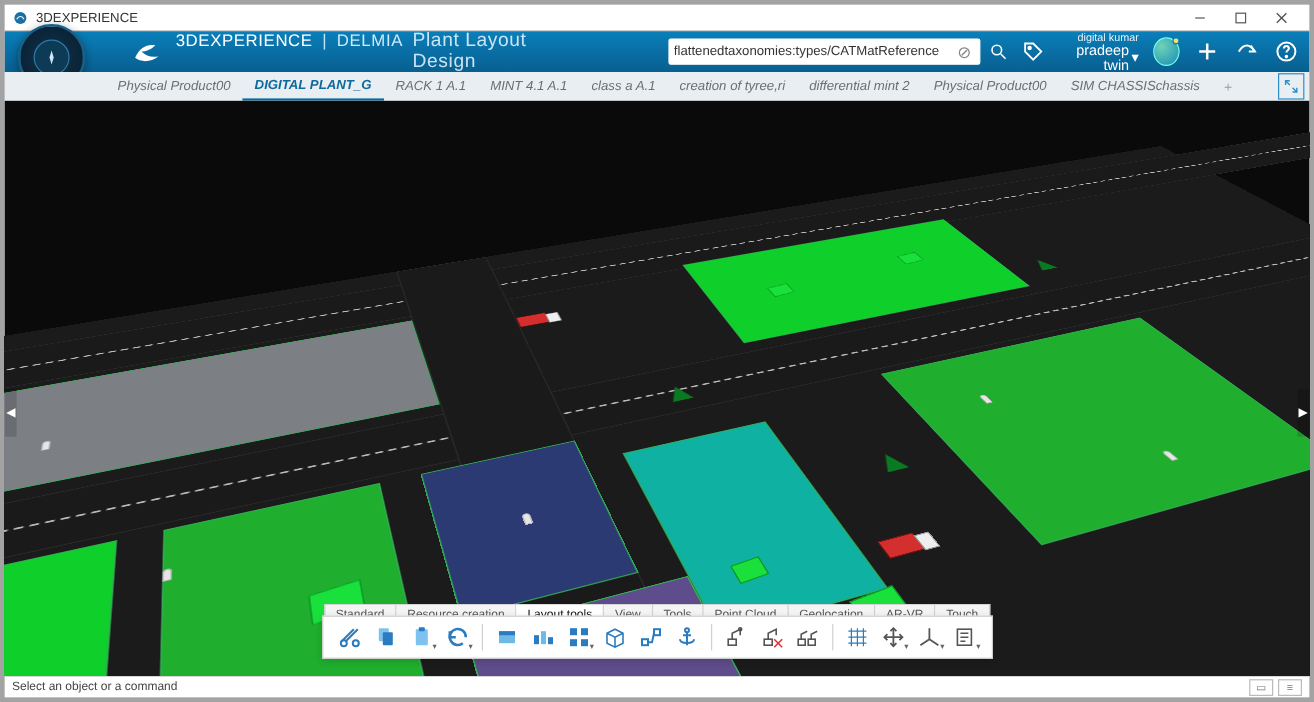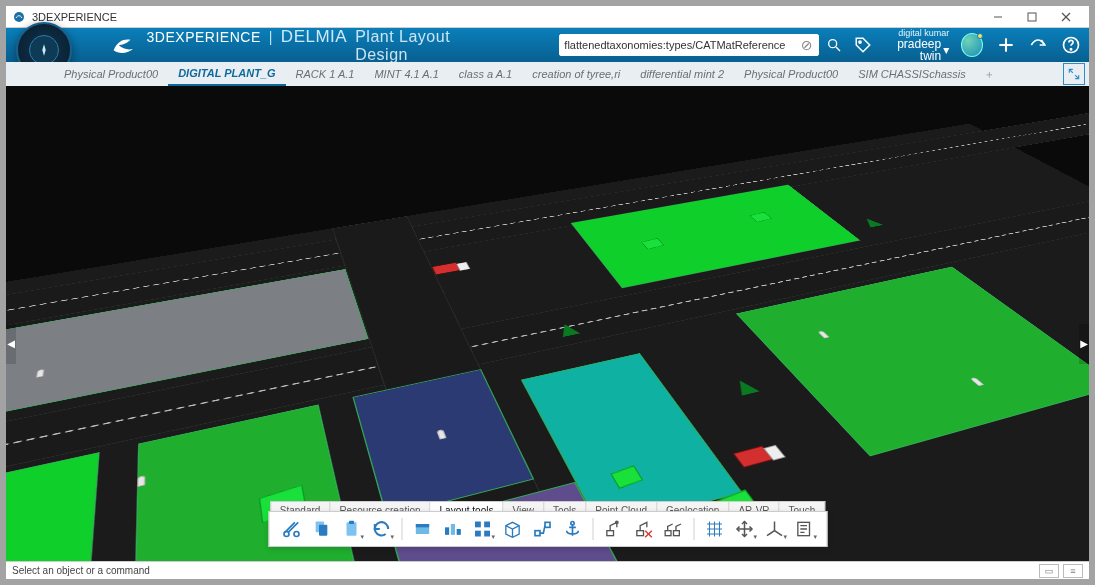--- a/index.html
+++ b/index.html
@@ -1,53 +1,53 @@
 <!DOCTYPE html>
 <html><head>
 <meta charset="utf-8">
 <style>
 * { margin: 0; padding: 0; box-sizing: border-box; font-family: "Segoe UI", Arial, sans-serif; }
 html, body { width: 1095px; height: 585px; overflow: hidden; background: #fff; }
 
-.window { width: 1095px; height: 585px; display: flex; flex-direction: column; border: 6px solid #a3a3a3; }
+.window { width: 1095px; height: 585px; display: flex; flex-direction: column; border: 4px solid #a3a3a3; }
 
 
 .titlebar { height: 22px; background: #fff; border-bottom: 1px solid #d0d0d0; display: flex; align-items: center; padding: 0 6px; font-size: 11px; color: #333; }
 .titlebar .spacer { flex: 1; }
 .titlebar .winbtn { width: 34px; height: 100%; display: flex; align-items: center; justify-content: center; color: #555; cursor: pointer; }
 .titlebar .appicon { width:14px; height:14px; margin-right:6px; display:flex; align-items:center; justify-content:center; }
 
 
 .brandbar { height: 34px; background: linear-gradient(#0a7fba,#085f90); display: flex; align-items: center; color: #fff; padding-right:8px; position: relative; }
 .compass-wrap { width:80px; height:34px; display:flex; align-items:center; justify-content:center; position:relative; }
 .compass { width:56px; height:56px; border-radius:50%; background: radial-gradient(circle at 50% 50%, #12344d 0%, #0a2336 70%); border:2px solid #1a5f86; position:absolute; top:-6px; display:flex; align-items:center; justify-content:center; box-shadow:0 2px 8px rgba(0,0,0,.4); }
 .compass-inner { width:30px; height:30px; border-radius:50%; background:#0d3a55; border:1px solid #2d7aa8; display:flex; align-items:center; justify-content:center; }
 .compass-inner svg { width:14px; height:14px; fill:#cfe8f7; }
 .ds-logo { margin-left:28px; margin-right:10px; display:flex; align-items:center; }
 .brand-title { font-size:14px; font-weight:300; letter-spacing:0.5px; display:flex; align-items:baseline; gap:8px; }
 .brand-title .bold { font-weight:400; }
 .brand-title .sep { color:#bfe2f5; }
-.brand-title .sub { color:#cde9f8; font-size:17px;text-align:right; }
+.brand-title .sub { color:#cde9f8; font-size:14px;text-align:right; }
 .brand-title .app { color:#dff1fb; font-size:16px; opacity:.9; }
 .search-wrap { margin-left:30px; display:flex; align-items:center; gap:4px;padding-left:37px; }
 .search-box { width:260px; height:22px; background:#fff; border:1px solid #fff; border-radius:2px; display:flex; align-items:center; padding:0 4px; }
 .search-box input { flex:1; border:none; outline:none; font-size:11px; color:#333; background:transparent; }
 .search-box .clear { color:#888; font-size:14px; cursor:pointer; padding:0 2px; }
 .search-btn{ width:22px; height:20px; display:flex; align-items:center; justify-content:center; cursor:pointer; color:#fff; }
 .tag-btn { width:28px; height:22px; display:flex; align-items:center; justify-content:center; cursor:pointer; }
 .brand-right { margin-left:auto; display:flex; align-items:center; gap:12px; }
 .user-block { text-align:right; line-height:1; }
 .user-block .uname { font-size:9px; opacity:.9; }
 .user-block .uproj { font-size:12px; display:flex; align-items:center; gap:2px; }
 .header-icon { width:22px; height:22px; display:flex; align-items:center; justify-content:center; cursor:pointer; color:#fff; }
 .globe{ width:24px;height:24px;border-radius:50%;background:radial-gradient(circle at 30% 30%,#6fd3b7,#1a8db5);border:1px solid #7fe; position:relative;}
 .globe .dot{width:6px;height:6px;border-radius:50%;background:#ffe05a;position:absolute;top:-1px;right:-1px;border:1px solid #0a7fba;}
 
 
-.tabsbar { height:24px; background:#e9eef2; display:flex; align-items:center; padding-left:48px; font-size:11px; color:#6a6f73; overflow:hidden; position:relative; }
+.tabsbar { height:24px; background:#e9eef2; display:flex; align-items:center; padding-left:84px; font-size:11px; color:#6a6f73; overflow:hidden; position:relative; }
 .tabsbar .tab { padding:0 10px; height:100%; display:flex; align-items:center; white-space:nowrap; cursor:pointer; font-style:italic; }
 .tabsbar .tab.active { color:#0d6a9e; font-weight:600; border-bottom:2px solid #0d6a9e; font-style:italic; }
 .tabsbar .add { padding:0 8px; color:#999; cursor:pointer; }
 .tabsbar .fit { margin-left:auto; width:22px; height:22px; border:1px solid #2d8ec5; color:#2d8ec5; display:flex; align-items:center; justify-content:center; margin-right:4px; cursor:pointer; font-size:13px; }
 
 
 .viewport { flex:1; position:relative; overflow:hidden; background:#0a0a0a; }
 .viewport .ground { position:absolute; left:-200px; top:-40px; width:1500px; height:700px; transform:perspective(900px) rotateX(55deg) rotateZ(-20deg); transform-origin:50% 40%; background:#1b1b1b; }
 .road { position:absolute; background:#1a1a1a; border:1px solid #2a2a2a; }
 .road.h1{ left:0; top:36%; width:140%; height:9%; }

